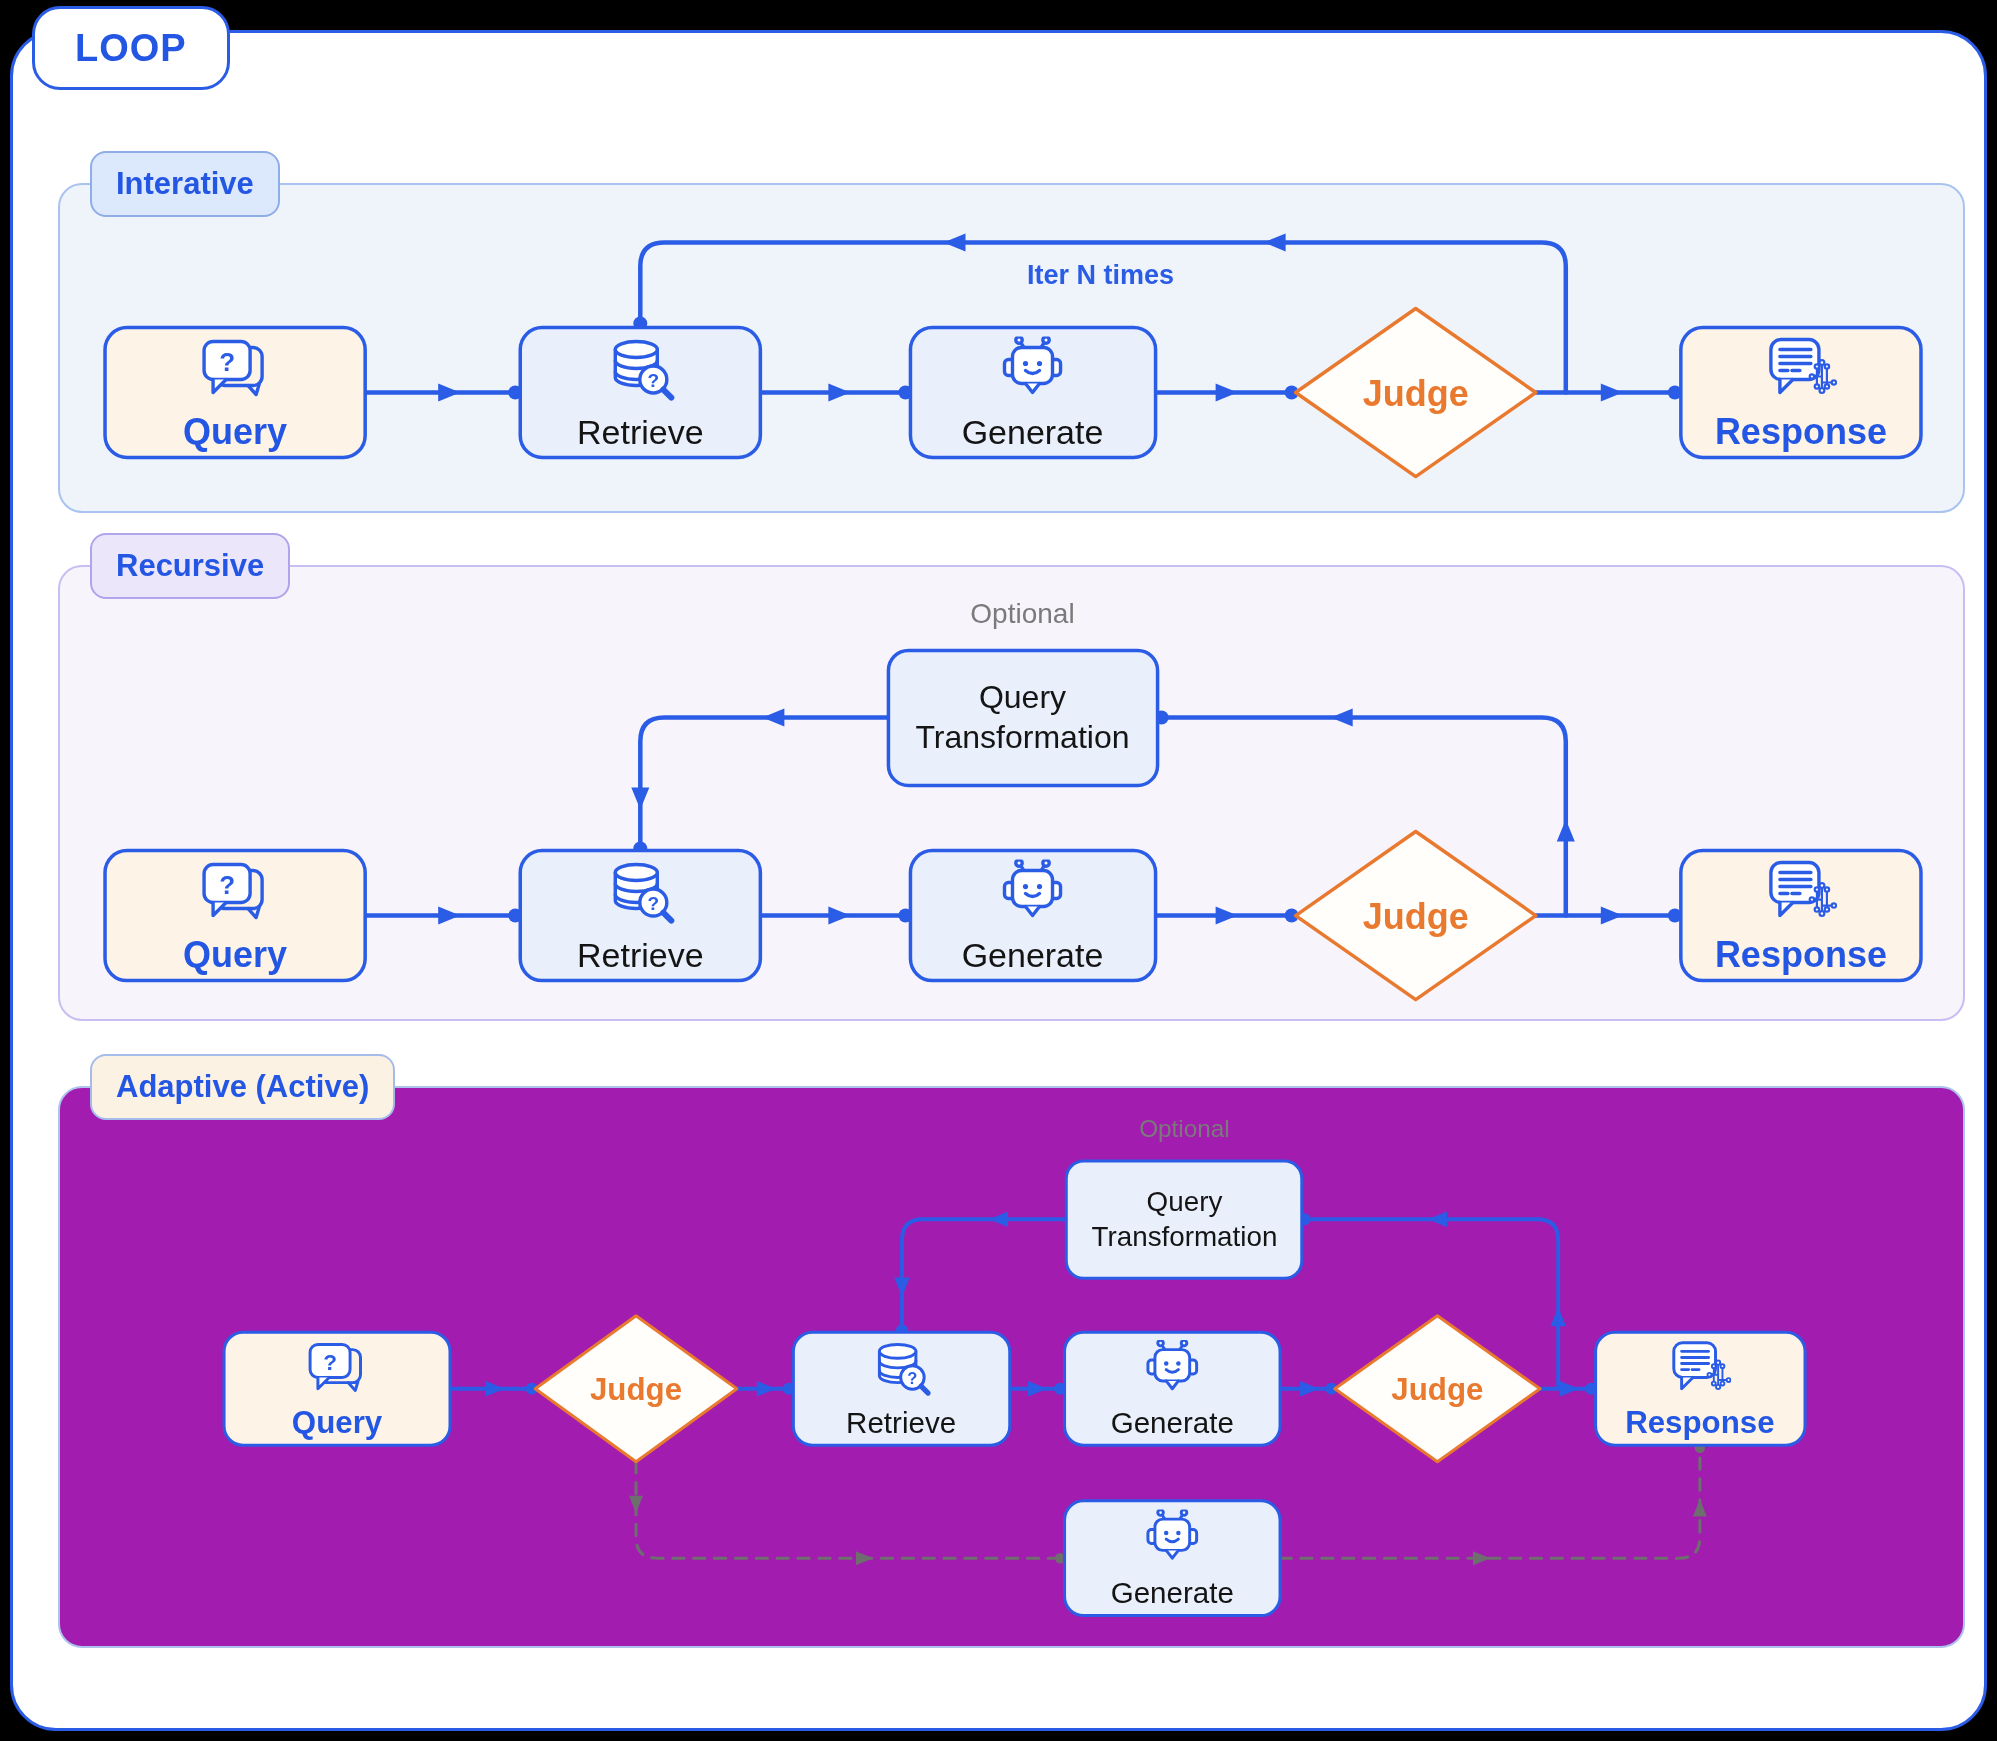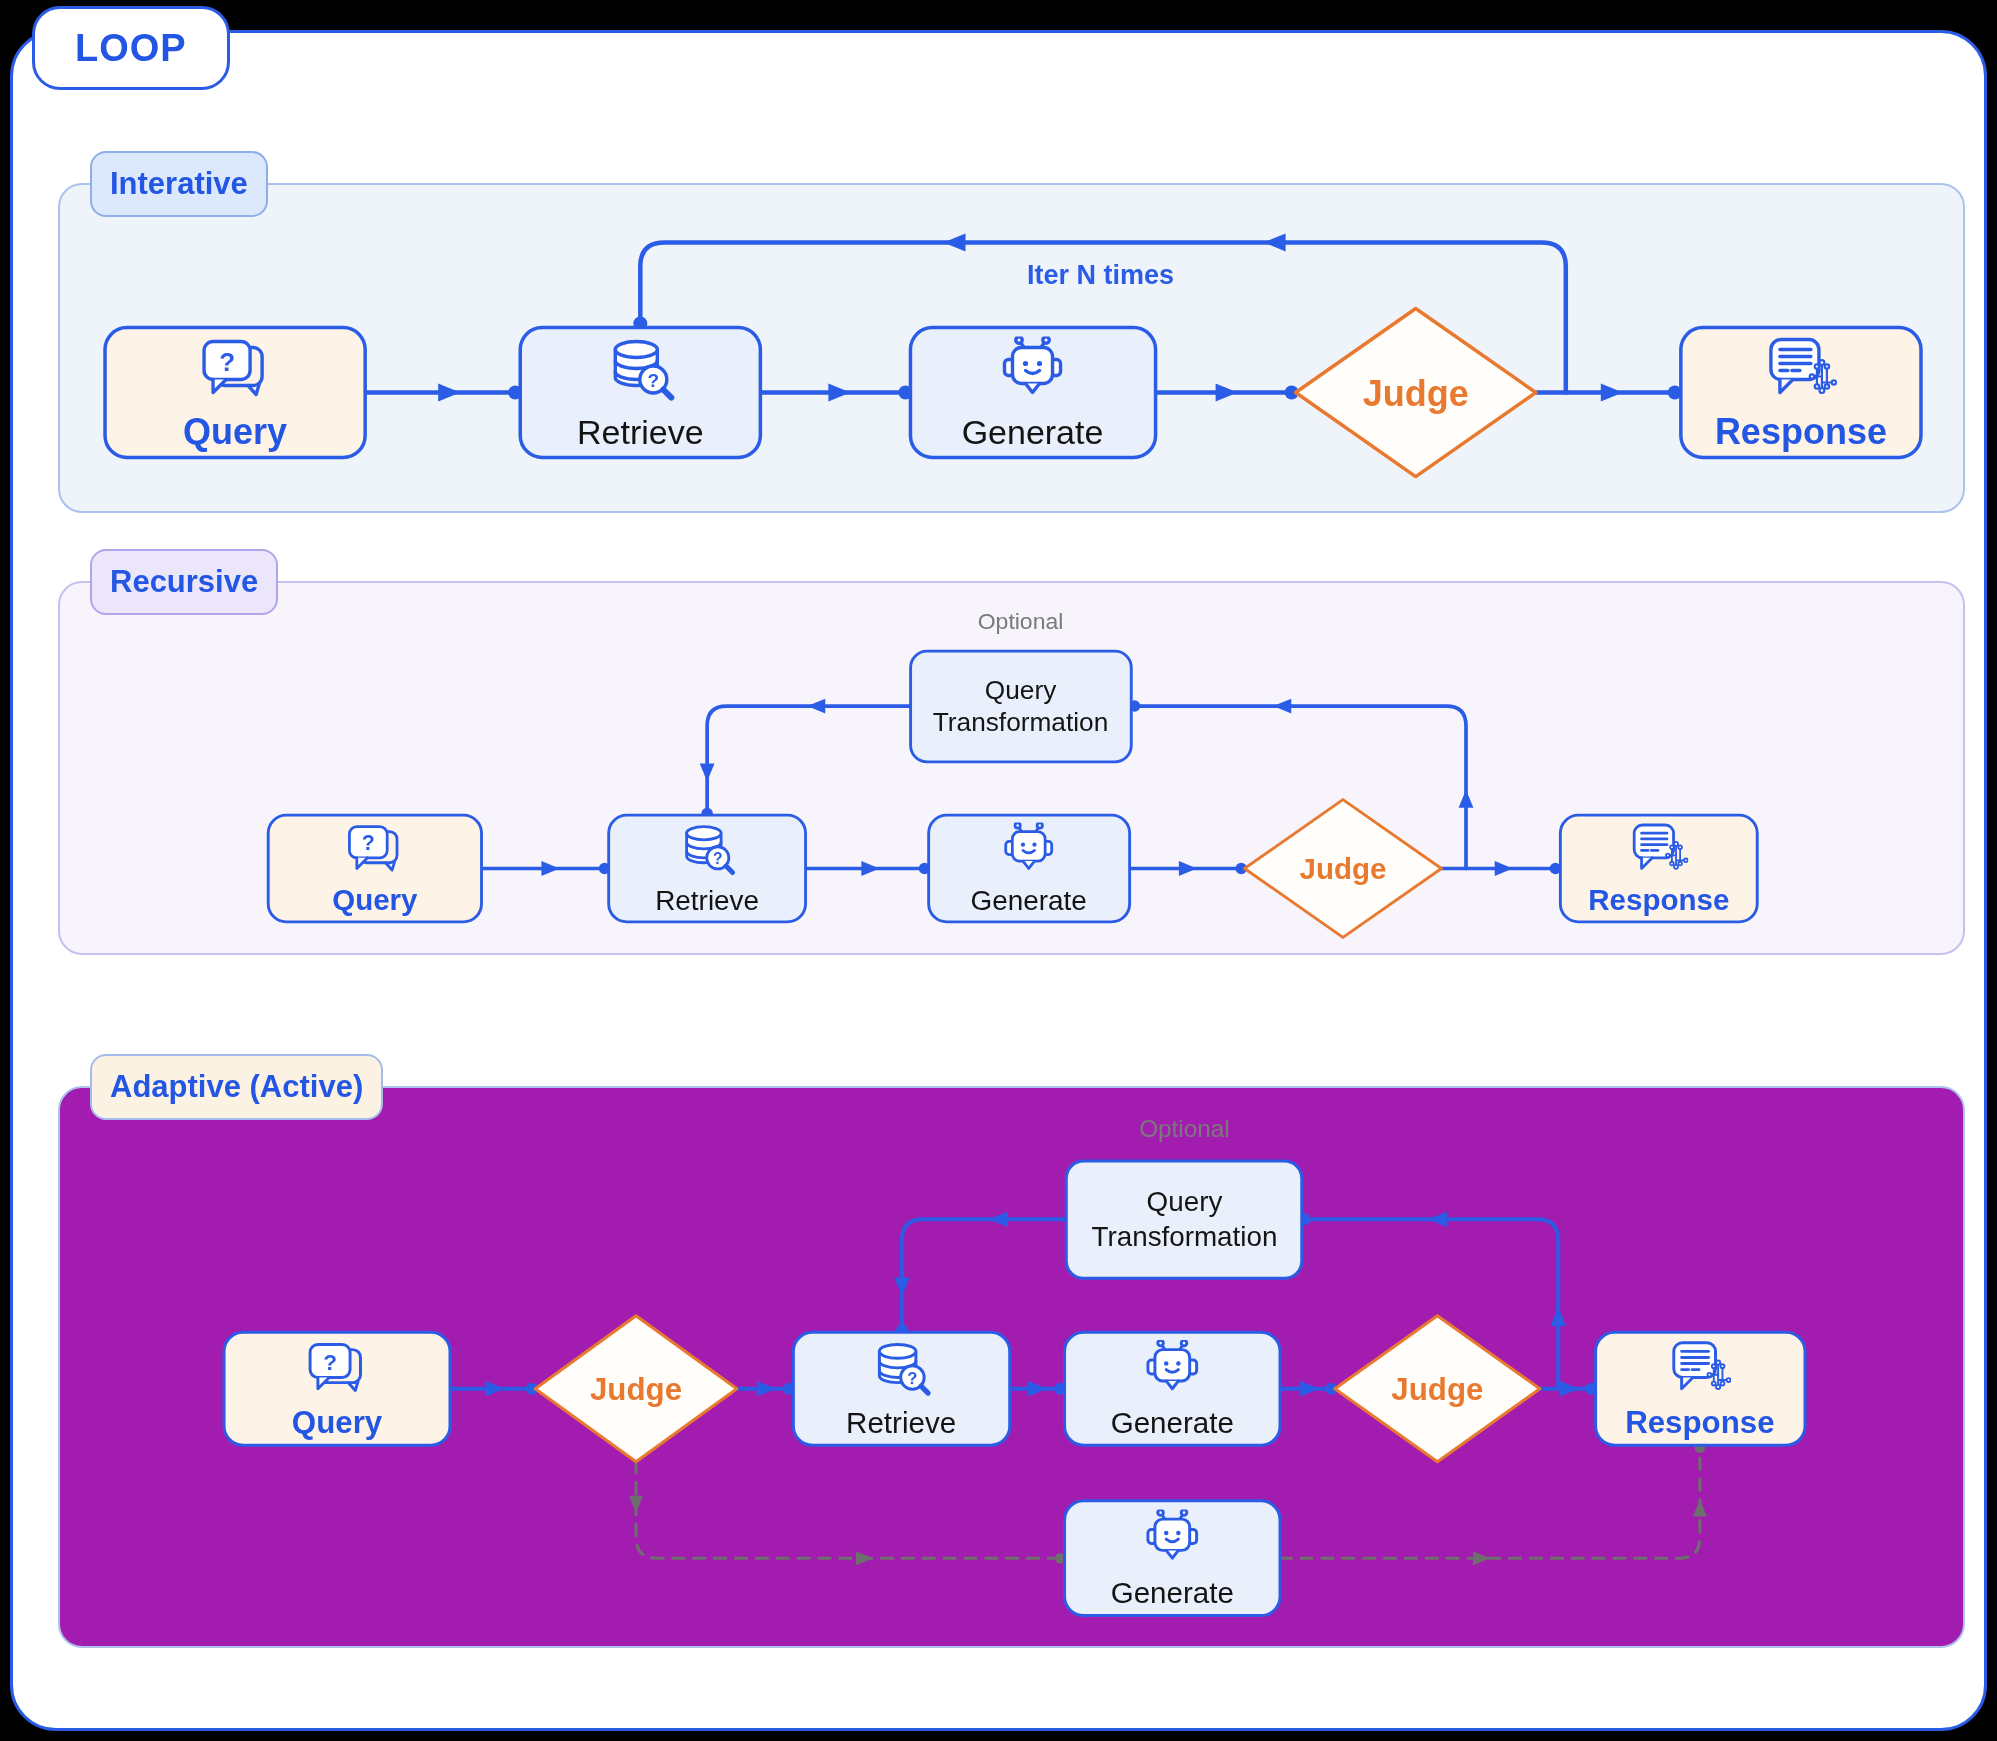--- a/index.html
+++ b/index.html
@@ -15,24 +15,24 @@
     position:absolute;left:32px;top:6px;height:84px;padding:0 40px;
     background:#fff;border:3.5px solid #2B5CE6;border-radius:28px;box-sizing:border-box;
     display:flex;align-items:center;justify-content:center;
     font-size:38px;font-weight:bold;color:#2456E4;z-index:6;letter-spacing:1px;
   }
   .panel{
     position:absolute;left:45px;width:1907px;border:2.5px solid;border-radius:24px;
     box-sizing:border-box;
   }
   .p1{top:150px;height:330px;background:#EFF4FB;border-color:#A9C3F0}
-  .p2{top:548px;height:374px;background:#F7F4FC;border-color:#C9BEF1}
+  .p2{top:532px;height:456px;background:#F7F4FC;border-color:#C9BEF1}
   .p3{top:1053px;height:562px;background:#a21caf;border-color:#AEC2EE}
   .panel-badge{
-    position:absolute;top:-34px;left:30px;height:66px;padding:0 18px;
+    position:absolute;top:-34px;left:30px;height:66px;padding:0 24px;
     display:flex;align-items:center;justify-content:center;
     font-size:31px;font-weight:bold;color:#2456E4;
     border-radius:16px;border:2.5px solid;box-sizing:border-box;z-index:3;
   }
   .b1{background:#DCE8FB;border-color:#8FADE9}
   .b2{background:#ECE6FA;border-color:#B2A4EC}
   .b3{background:#FCF2E4;border-color:#A5BBEB}
   svg.flow{position:absolute;left:0;top:0;width:100%;height:100%;display:block}
 
   .box{stroke:#2B5CE6;stroke-width:3.5;fill:#E9EFFB}

